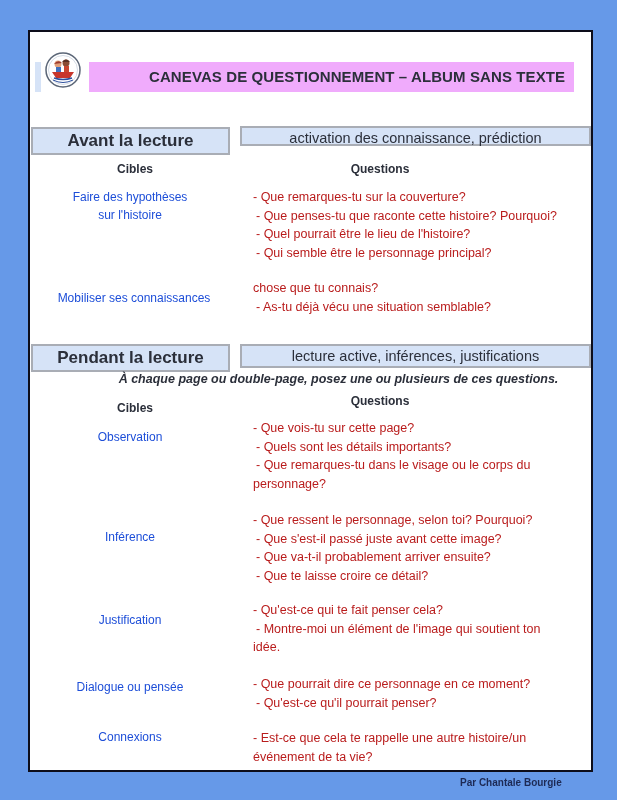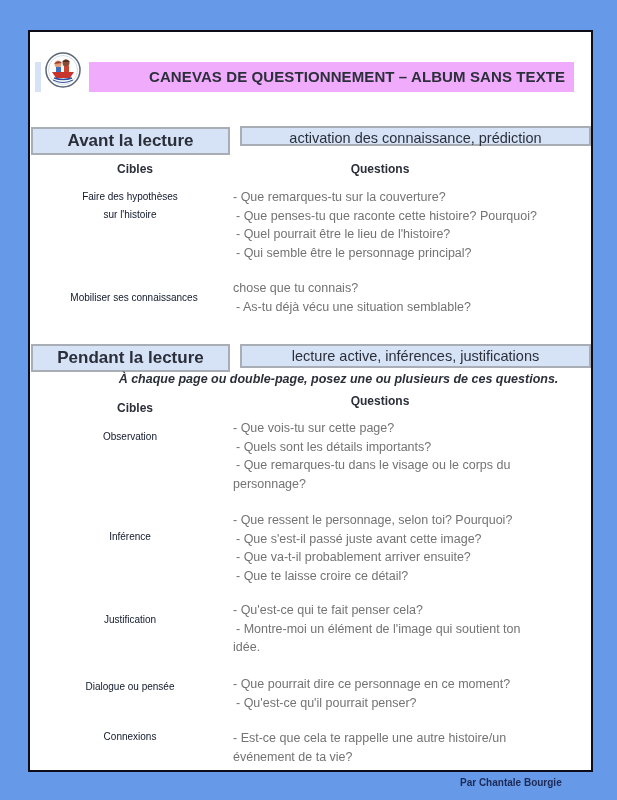--- a/index.html
+++ b/index.html
@@ -29,23 +29,23 @@
     .phase-box {
       position: absolute; background: #d6e3f7; border: 2px solid #a9adb5; box-sizing: border-box;
       text-align: center; color: #2b2f3a;
     }
     .phase-title { font-weight: bold; font-size: 17px; }
     .phase-sub { font-size: 14.5px; }
     .col-head {
       position: absolute; font-weight: bold; font-size: 12px; color: #2b2f3a; text-align: center;
     }
     .cible {
-      position: absolute; font-size: 10px; color: #0f172a; text-align: center; line-height: 18px;
+      position: absolute; font-size: 12px; color: #1d4ed8; text-align: center; line-height: 18px;
     }
-    .qblock { position: absolute; left: 203px; font-size: 12.5px; color: #737373; line-height: 18.5px; }
+    .qblock { position: absolute; left: 223px; font-size: 12.5px; color: #b91c1c; line-height: 18.5px; }
     .qline { white-space: nowrap; }
     .qline.indent { padding-left: 3px; }
     .italic-note {
       position: absolute; left: 0; width: 561px; top: 340px; text-align: center;
       font-style: italic; font-weight: bold; font-size: 12.5px; color: #2b2f3a; padding-left: 28px;
     }
     .author {
       position: absolute; left: 460px; top: 777px; font-size: 10px; font-weight: bold; color: #1d2a55;
     }
   </style>

